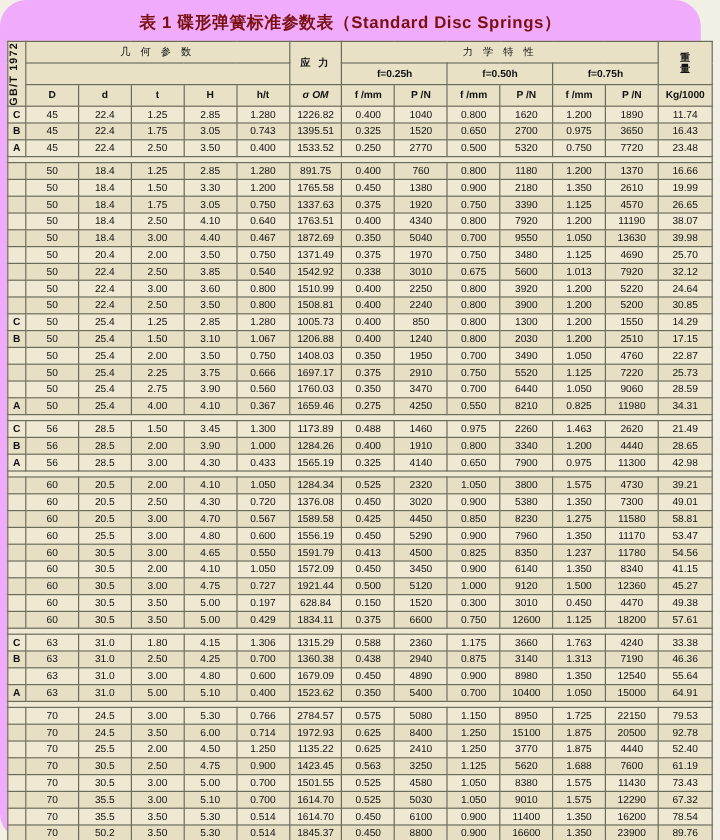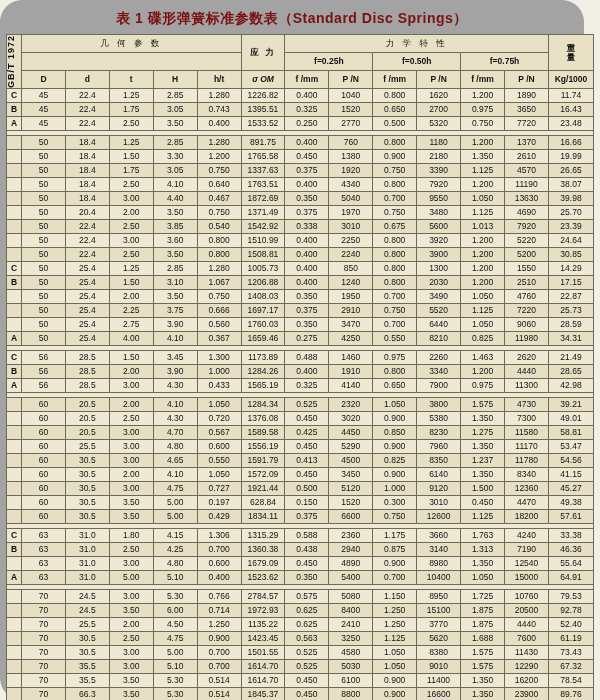--- a/index.html
+++ b/index.html
@@ -8,21 +8,21 @@
     background:#f2efe4;
     font-family:"Liberation Sans", sans-serif;
     font-size:9px;
     color:#111;
     overflow:hidden;
   }
   .page{
     width:584px;height:700px;
     box-sizing:border-box;
     padding:6px 6px 0 6px;
-    background:#a3a3a3;
+    background:#f0abfc;
     position:relative;
     border-radius:22px;
   }
   .title{
     text-align:center;
     font-size:14px;
     font-weight:bold;
     color:#7a1010;
     letter-spacing:0.5px;
     padding:4px 0 6px 0;
@@ -279,21 +279,21 @@
           <td class="col-n">2.50</td>
           <td class="col-n">3.85</td>
           <td class="col-n">0.540</td>
           <td class="col-wide">1542.92</td>
           <td class="col-wide">0.338</td>
           <td class="col-wide">3010</td>
           <td class="col-wide">0.675</td>
           <td class="col-wide">5600</td>
           <td class="col-wide">1.013</td>
           <td class="col-wide">7920</td>
-          <td class="col-kg">23.39</td>
+          <td class="col-kg">32.12</td>
         </tr>
         <tr class="band-a">
           <td class="col-g grp"></td>
           <td class="col-n">50</td>
           <td class="col-n">22.4</td>
           <td class="col-n">3.00</td>
           <td class="col-n">3.60</td>
           <td class="col-n">0.800</td>
           <td class="col-wide">1510.99</td>
           <td class="col-wide">0.400</td>
@@ -690,21 +690,21 @@
           <td class="col-n">24.5</td>
           <td class="col-n">3.00</td>
           <td class="col-n">5.30</td>
           <td class="col-n">0.766</td>
           <td class="col-wide">2784.57</td>
           <td class="col-wide">0.575</td>
           <td class="col-wide">5080</td>
           <td class="col-wide">1.150</td>
           <td class="col-wide">8950</td>
           <td class="col-wide">1.725</td>
-          <td class="col-wide">10760</td>
+          <td class="col-wide">22150</td>
           <td class="col-kg">79.53</td>
         </tr>
         <tr class="band-b">
           <td class="col-g grp"></td>
           <td class="col-n">70</td>
           <td class="col-n">24.5</td>
           <td class="col-n">3.50</td>
           <td class="col-n">6.00</td>
           <td class="col-n">0.714</td>
           <td class="col-wide">1972.93</td>
@@ -792,21 +792,21 @@
           <td class="col-wide">6100</td>
           <td class="col-wide">0.900</td>
           <td class="col-wide">11400</td>
           <td class="col-wide">1.350</td>
           <td class="col-wide">16200</td>
           <td class="col-kg">78.54</td>
         </tr>
         <tr class="band-b">
           <td class="col-g grp"></td>
           <td class="col-n">70</td>
-          <td class="col-n">66.3</td>
+          <td class="col-n">50.2</td>
           <td class="col-n">3.50</td>
           <td class="col-n">5.30</td>
           <td class="col-n">0.514</td>
           <td class="col-wide">1845.37</td>
           <td class="col-wide">0.450</td>
           <td class="col-wide">8800</td>
           <td class="col-wide">0.900</td>
           <td class="col-wide">16600</td>
           <td class="col-wide">1.350</td>
           <td class="col-wide">23900</td>

